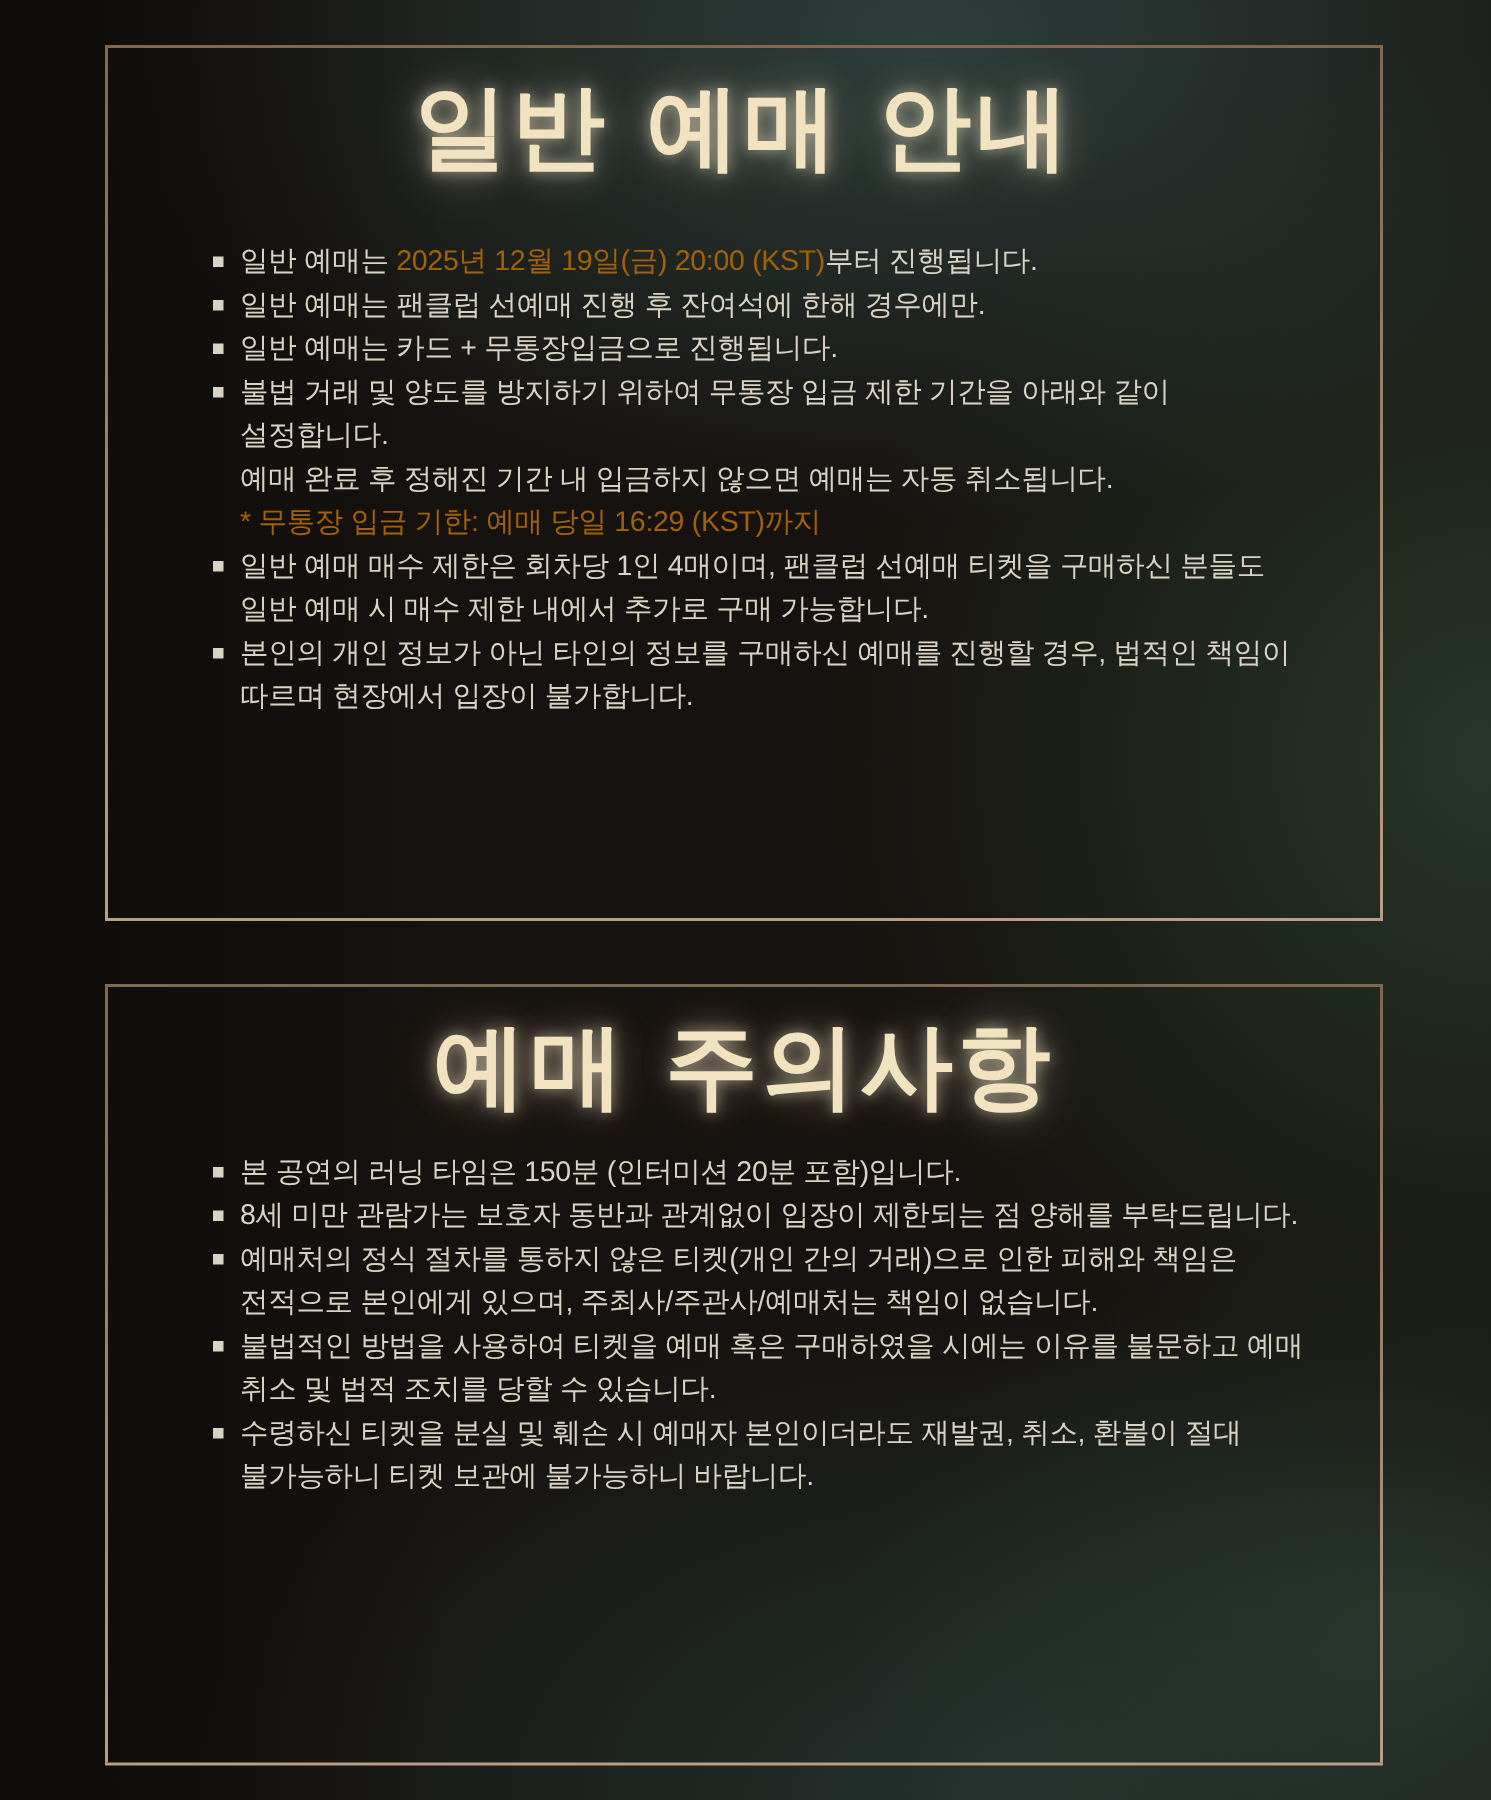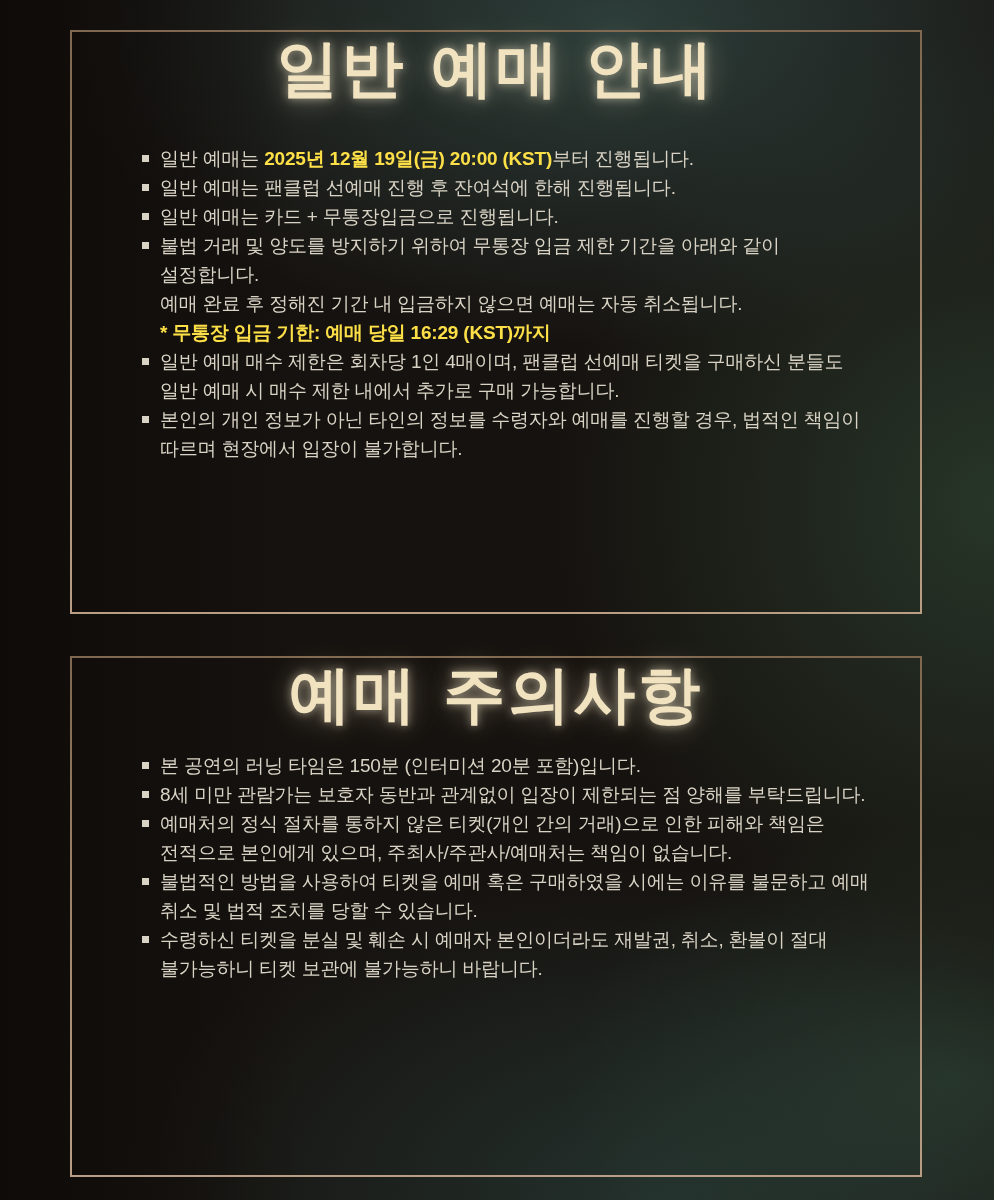--- a/index.html
+++ b/index.html
@@ -21,21 +21,21 @@
     position: absolute;
     left: 70px;
     width: 852px;
     border: 2px solid;
     border-image: linear-gradient(180deg, #7f684f, #a58a70 60%, #b99d85) 1;
     box-sizing: border-box;
   }
   .panel-general { top: 30px;  height: 584px; }
   .panel-caution { top: 656px; height: 521px; border-radius: 28px; }
   .panel-title {
-    margin: 0;
+    margin: 16px;
     text-align: center;
     font-family: "DejaVu Serif", "Liberation Serif", serif;
     font-weight: 600;
     font-size: 62px;
     line-height: 74px;
     letter-spacing: 3px;
     color: #f1e2c0;
     text-shadow:
       0 0 10px rgba(255,243,210,0.55),
       0 0 26px rgba(255,243,210,0.30),
@@ -56,43 +56,43 @@
     background: #d9d3c5;
   }
   .content { flex: 1 1 auto; }
   .line {
     font-size: 19px;
     line-height: 29px;
     letter-spacing: -0.2px;
     color: #d9d3c5;
   }
   .gold {
-    color: #fde047;
-    font-weight: 700;
+    color: #a16207;
+    font-weight: 400;
   }
 </style>
 </head>
 <body>
 
 <section class="panel panel-general">
   <h1 class="panel-title">일반 예매 안내</h1>
 
   <div class="list">
 
     <div class="item">
       <span class="bullet"></span>
       <div class="content">
         <div class="line"><span>일반 예매는 </span><span class="gold">2025년 12월 19일(금) 20:00 (KST)</span><span>부터 진행됩니다.</span></div>
       </div>
     </div>
 
     <div class="item">
       <span class="bullet"></span>
       <div class="content">
-        <div class="line">일반 예매는 팬클럽 선예매 진행 후 잔여석에 한해 진행됩니다.</div>
+        <div class="line">일반 예매는 팬클럽 선예매 진행 후 잔여석에 한해 경우에만.</div>
       </div>
     </div>
 
     <div class="item">
       <span class="bullet"></span>
       <div class="content">
         <div class="line">일반 예매는 카드 + 무통장입금으로 진행됩니다.</div>
       </div>
     </div>
 
@@ -110,21 +110,21 @@
       <span class="bullet"></span>
       <div class="content">
         <div class="line">일반 예매 매수 제한은 회차당 1인 4매이며, 팬클럽 선예매 티켓을 구매하신 분들도</div>
         <div class="line">일반 예매 시 매수 제한 내에서 추가로 구매 가능합니다.</div>
       </div>
     </div>
 
     <div class="item">
       <span class="bullet"></span>
       <div class="content">
-        <div class="line">본인의 개인 정보가 아닌 타인의 정보를 수령자와 예매를 진행할 경우, 법적인 책임이</div>
+        <div class="line">본인의 개인 정보가 아닌 타인의 정보를 구매하신 예매를 진행할 경우, 법적인 책임이</div>
         <div class="line">따르며 현장에서 입장이 불가합니다.</div>
       </div>
     </div>
 
 
 
   </div>
 </section>
 
 <section class="panel panel-caution">

